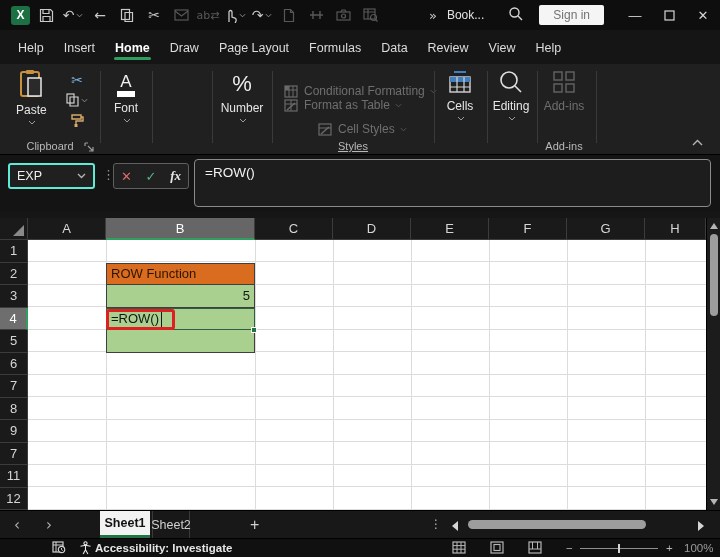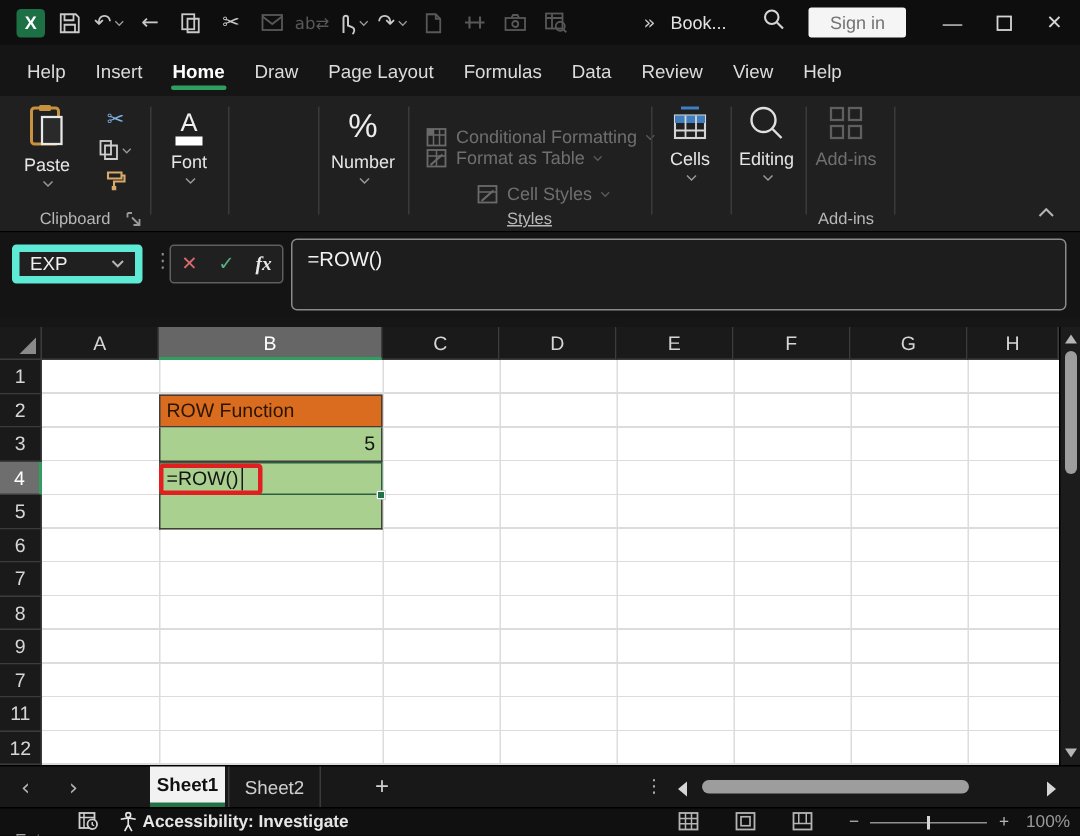--- a/index.html
+++ b/index.html
@@ -53,21 +53,21 @@
   .styles-item .caret { color:#5a5a5a; margin-left:5px; }
   .fonticon { width:26px; height:26px; display:flex; flex-direction:column; align-items:center; justify-content:flex-end; }
   .fonticon .A { color:#f0f0f0; font-size:17px; line-height:15px; }
   .fonticon .bar { width:18px; height:6px; background:#fff; margin-top:2px; }
   .dialog-launcher { position:absolute; color:#9a9a9a; }
   .collapse-chev { position:absolute; color:#b5b5b5; }
 
   
   .fbar { position:absolute; left:0; top:155px; width:720px; height:57px; background:#141414; }
   .namebox { position:absolute; left:8px; top:8px; width:87px; height:26px; background:#202020;
-             border:5px solid #5eead4; border-radius:3px; display:flex; align-items:center;
+             border:2px solid #5eead4; border-radius:3px; display:flex; align-items:center;
              color:#f0f0f0; font-size:12.5px; padding:0 7px; }
   .namebox .caret { margin-left:auto; }
   .fbar-dots { position:absolute; left:102px; top:12px; color:#8f8f8f; font-size:13px; }
   .fbtns { position:absolute; left:113px; top:8px; width:76px; height:26px; background:#202020;
            border:1px solid #5f5f5f; border-radius:3px; display:flex; align-items:center; justify-content:space-around; }
   .fbtn-x { color:#d96a6a; font-size:13px; }
   .fbtn-ok { color:#57b181; font-size:13px; }
   .fbtn-fx { color:#e8e8e8; font-size:13px; font-style:italic; font-family:"Liberation Serif", serif; font-weight:bold; }
   .finput { position:absolute; left:194px; top:4px; width:517px; height:48px; background:#1d1d1d;
             border:1px solid #8a8a8a; border-radius:4px; color:#f2f2f2; font-size:13.5px; padding:5px 10px; }
@@ -464,21 +464,21 @@
       <div class="arr up"></div>
       <div class="vthumb"></div>
       <div class="arr down"></div>
     </div>
   </div>
 
   <div class="sheetbar">
     <span class="nav-chev glyph" style="left:14px;">‹</span>
     <span class="nav-chev glyph" style="left:46px;">›</span>
     <div class="stab active" style="left:100px; width:50px;">Sheet1</div>
-    <div class="stab idle" style="left:152px; width:62px;">Sheet2</div>
+    <div class="stab idle" style="left:152px; width:38px;">Sheet2</div>
     <span class="addsheet" style="left:250px;">+</span>
     <span class="sheet-dots glyph">⋮</span>
     <span class="hs-arr left"></span>
     <div class="hthumb"></div>
     <span class="hs-arr right"></span>
   </div>
 
   <div class="statusbar">
     <span class="sb-mode">Enter</span>
     <span class="sb-icon" style="left:52px;">

